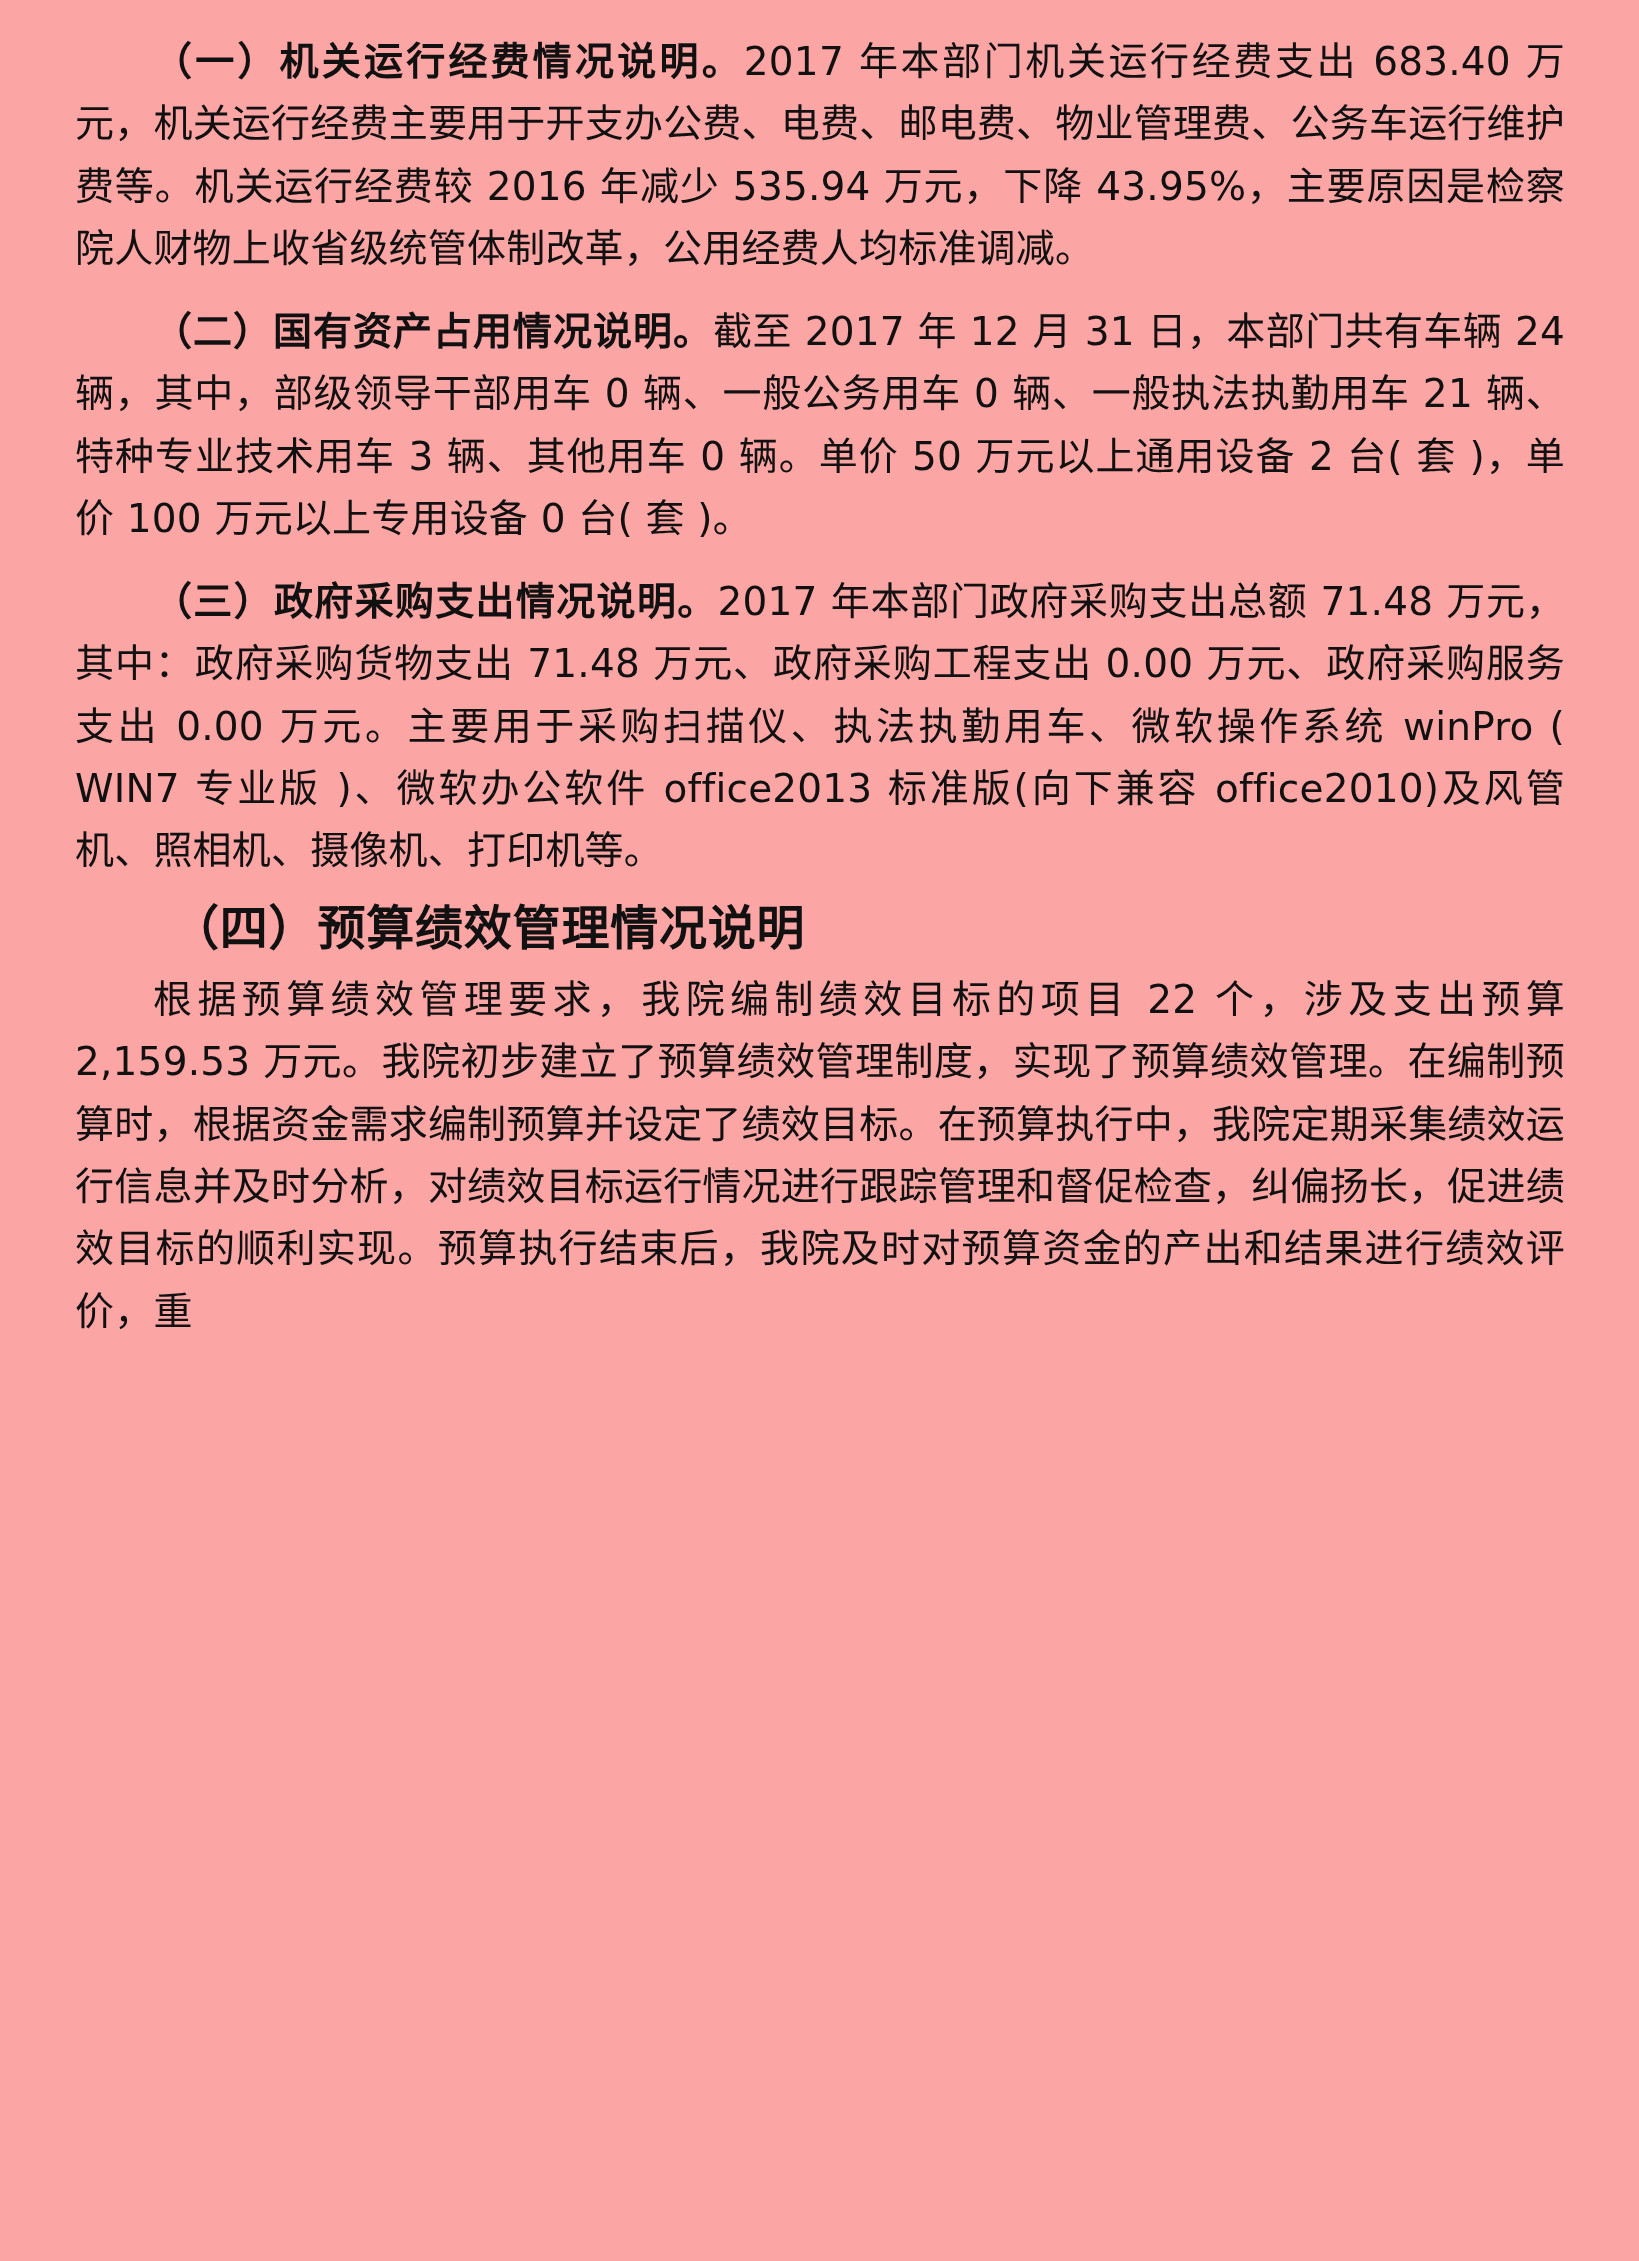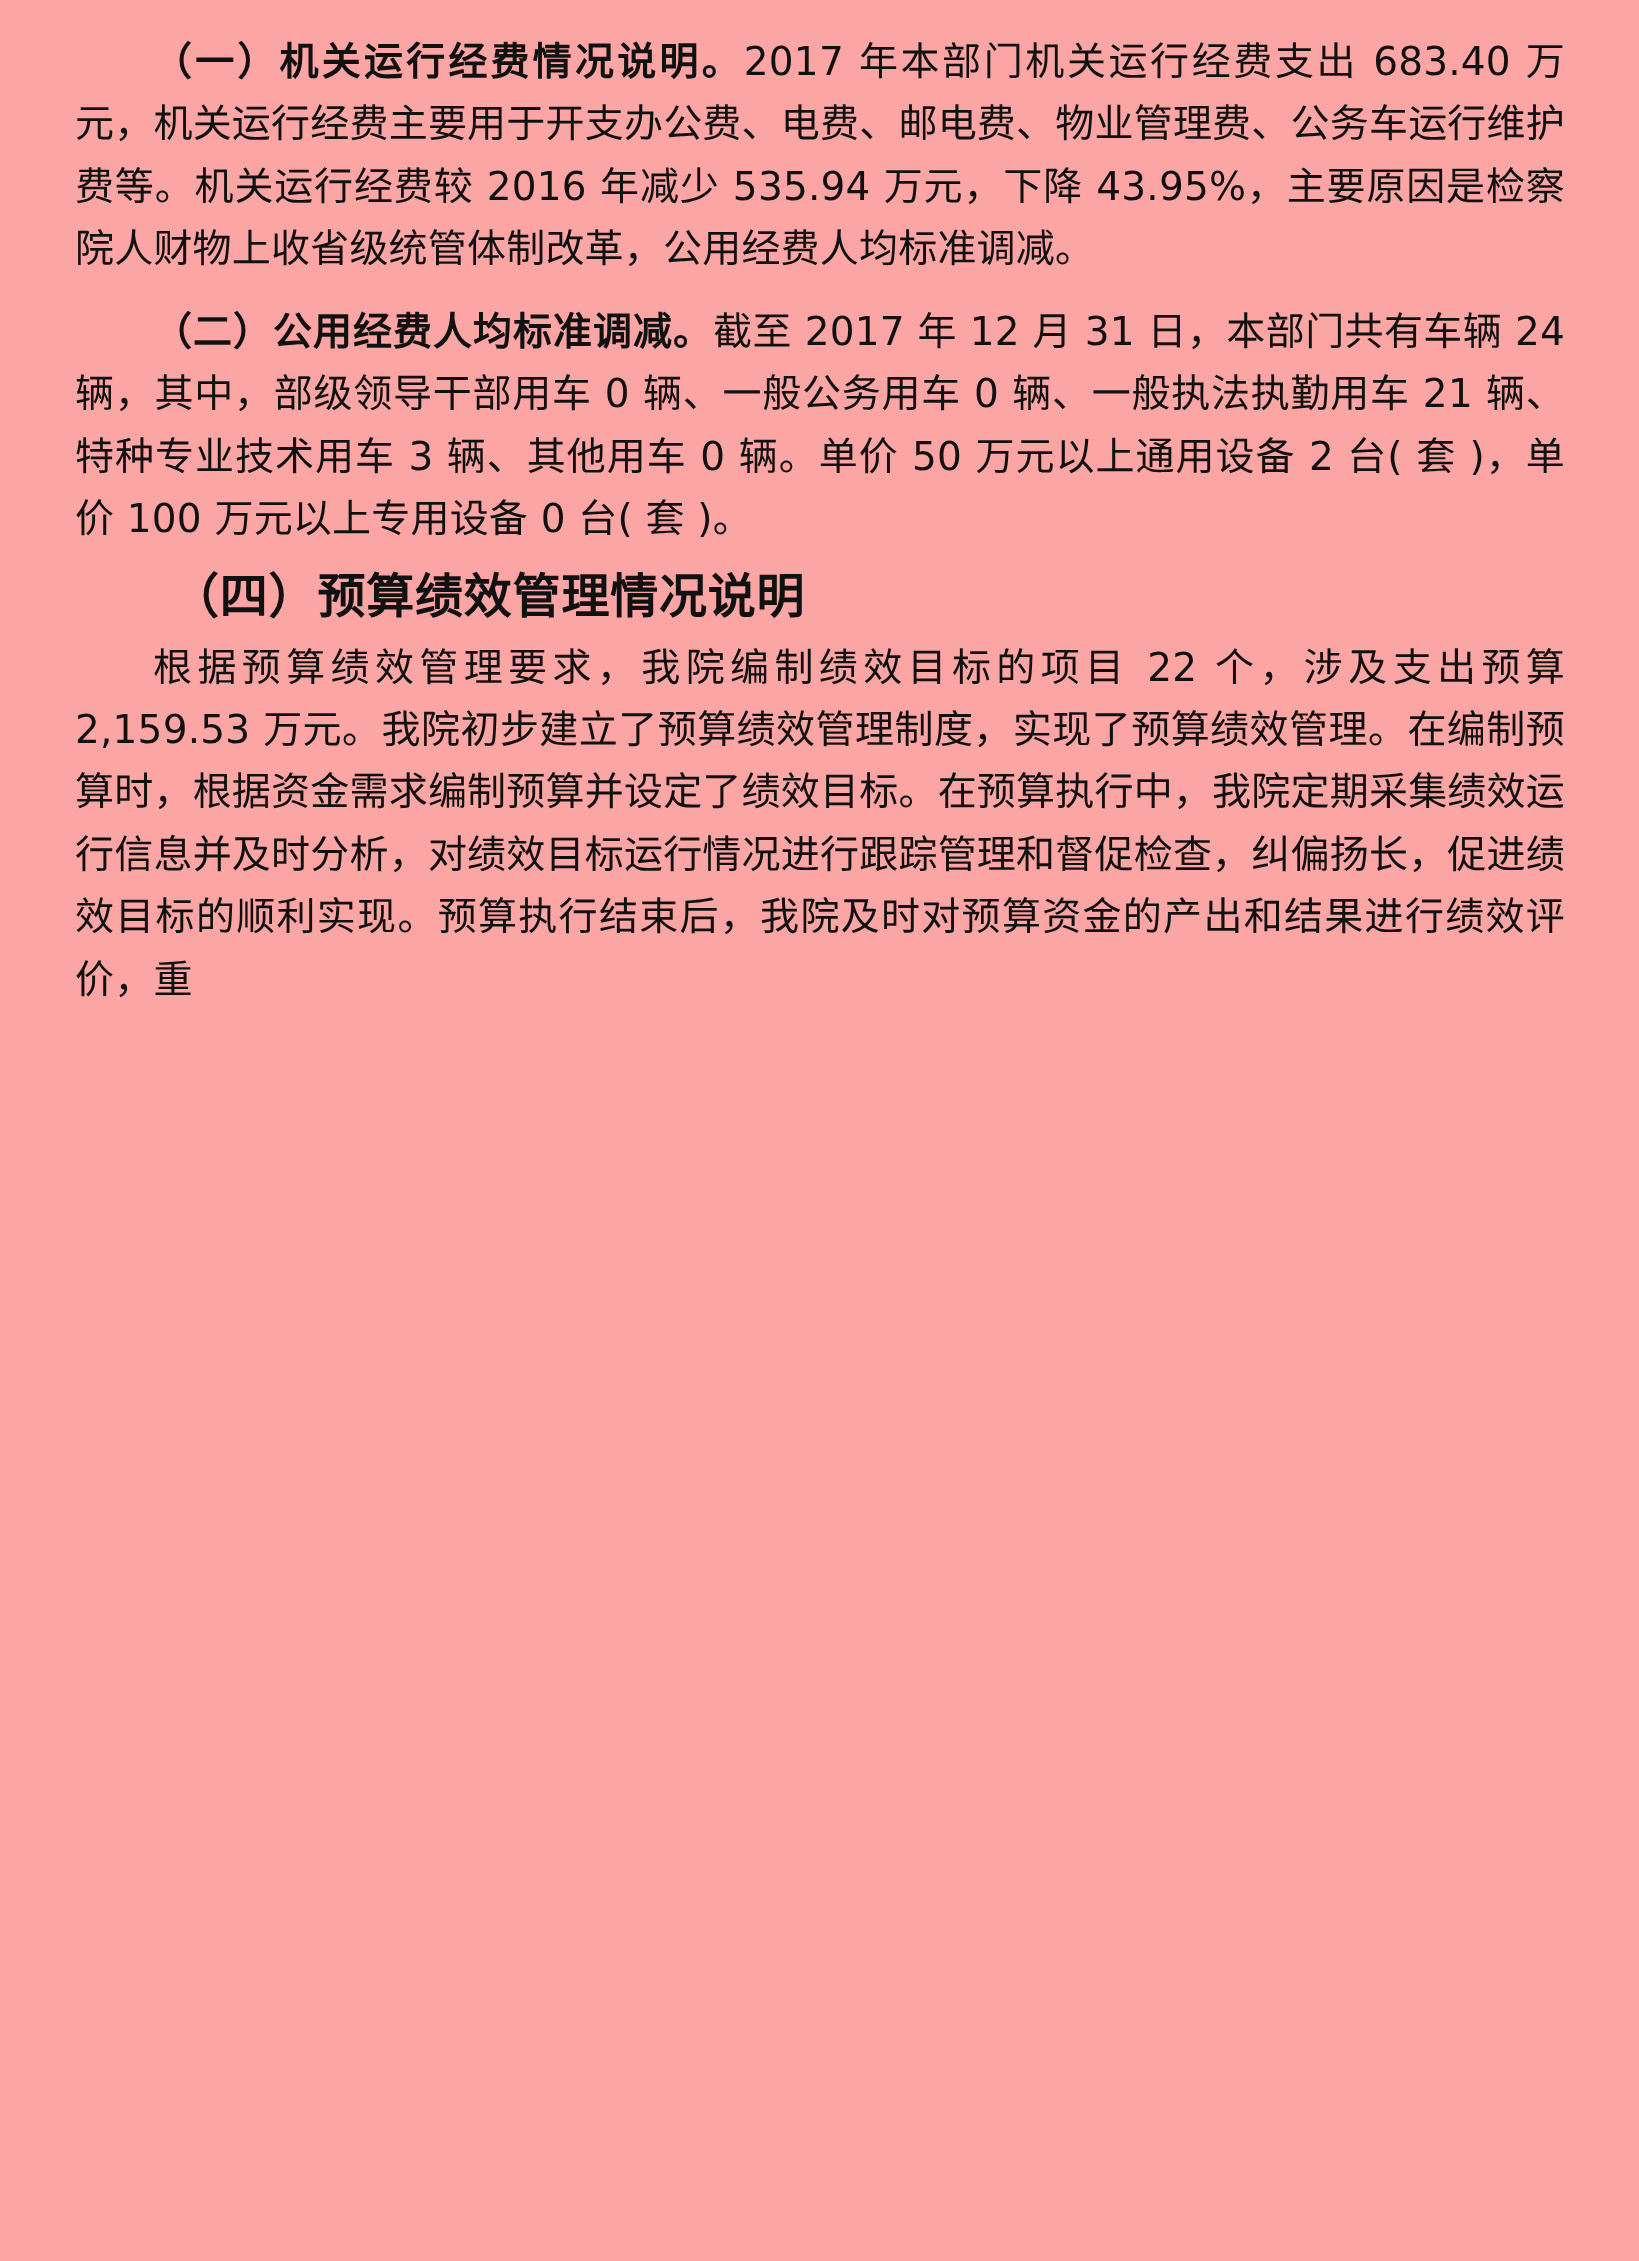--- a/index.html
+++ b/index.html
@@ -54,23 +54,26 @@
 <body>
 
 <div class="page">
   <div class="doc-body">
 
     <p>
       <span class="sec-head">（一）机关运行经费情况说明。</span><span>2017 年本部门机关运行经费支出 683.40 万元，机关运行经费主要用于开支办公费、电费、邮电费、物业管理费、公务车运行维护费等。机关运行经费较 2016 年减少 535.94 万元，下降 43.95%，主要原因是检察院人财物上收省级统管体制改革，公用经费人均标准调减。</span>
     </p>
 
     <p class="p-blockgap">
-      <span class="sec-head">（二）公用经费人均标准调减。</span><span>截至 2017 年 12 月 31 日，本部门共有车辆 24 辆，其中，部级领导干部用车 0 辆、一般公务用车 0 辆、一般执法执勤用车 21 辆、特种专业技术用车 3 辆、其他用车 0 辆。单价 50 万元以上通用设备 2 台( 套 )，单价 100 万元以上专用设备 0 台( 套 )。</span>
+      <span class="sec-head">（二）国有资产占用情况说明。</span><span>截至 2017 年 12 月 31 日，本部门共有车辆 24 辆，其中，部级领导干部用车 0 辆、一般公务用车 0 辆、一般执法执勤用车 21 辆、特种专业技术用车 3 辆、其他用车 0 辆。单价 50 万元以上通用设备 2 台( 套 )，单价 100 万元以上专用设备 0 台( 套 )。</span>
     </p>
 
+    <p class="p-blockgap">
+      <span class="sec-head">（三）政府采购支出情况说明。</span><span>2017 年本部门政府采购支出总额 71.48 万元，其中：政府采购货物支出 71.48 万元、政府采购工程支出 0.00 万元、政府采购服务支出 0.00 万元。主要用于采购扫描仪、执法执勤用车、微软操作系统 winPro ( WIN7 专业版 )、微软办公软件 office2013 标准版(向下兼容 office2010)及风管机、照相机、摄像机、打印机等。</span>
+    </p>
 
     <div class="heading-only">（四）预算绩效管理情况说明</div>
 
     <p class="tight">根据预算绩效管理要求，我院编制绩效目标的项目 22 个，涉及支出预算 2,159.53 万元。我院初步建立了预算绩效管理制度，实现了预算绩效管理。在编制预算时，根据资金需求编制预算并设定了绩效目标。在预算执行中，我院定期采集绩效运行信息并及时分析，对绩效目标运行情况进行跟踪管理和督促检查，纠偏扬长，促进绩效目标的顺利实现。预算执行结束后，我院及时对预算资金的产出和结果进行绩效评价，重</p>
 
   </div>
 </div>
 
 
 </body></html>

